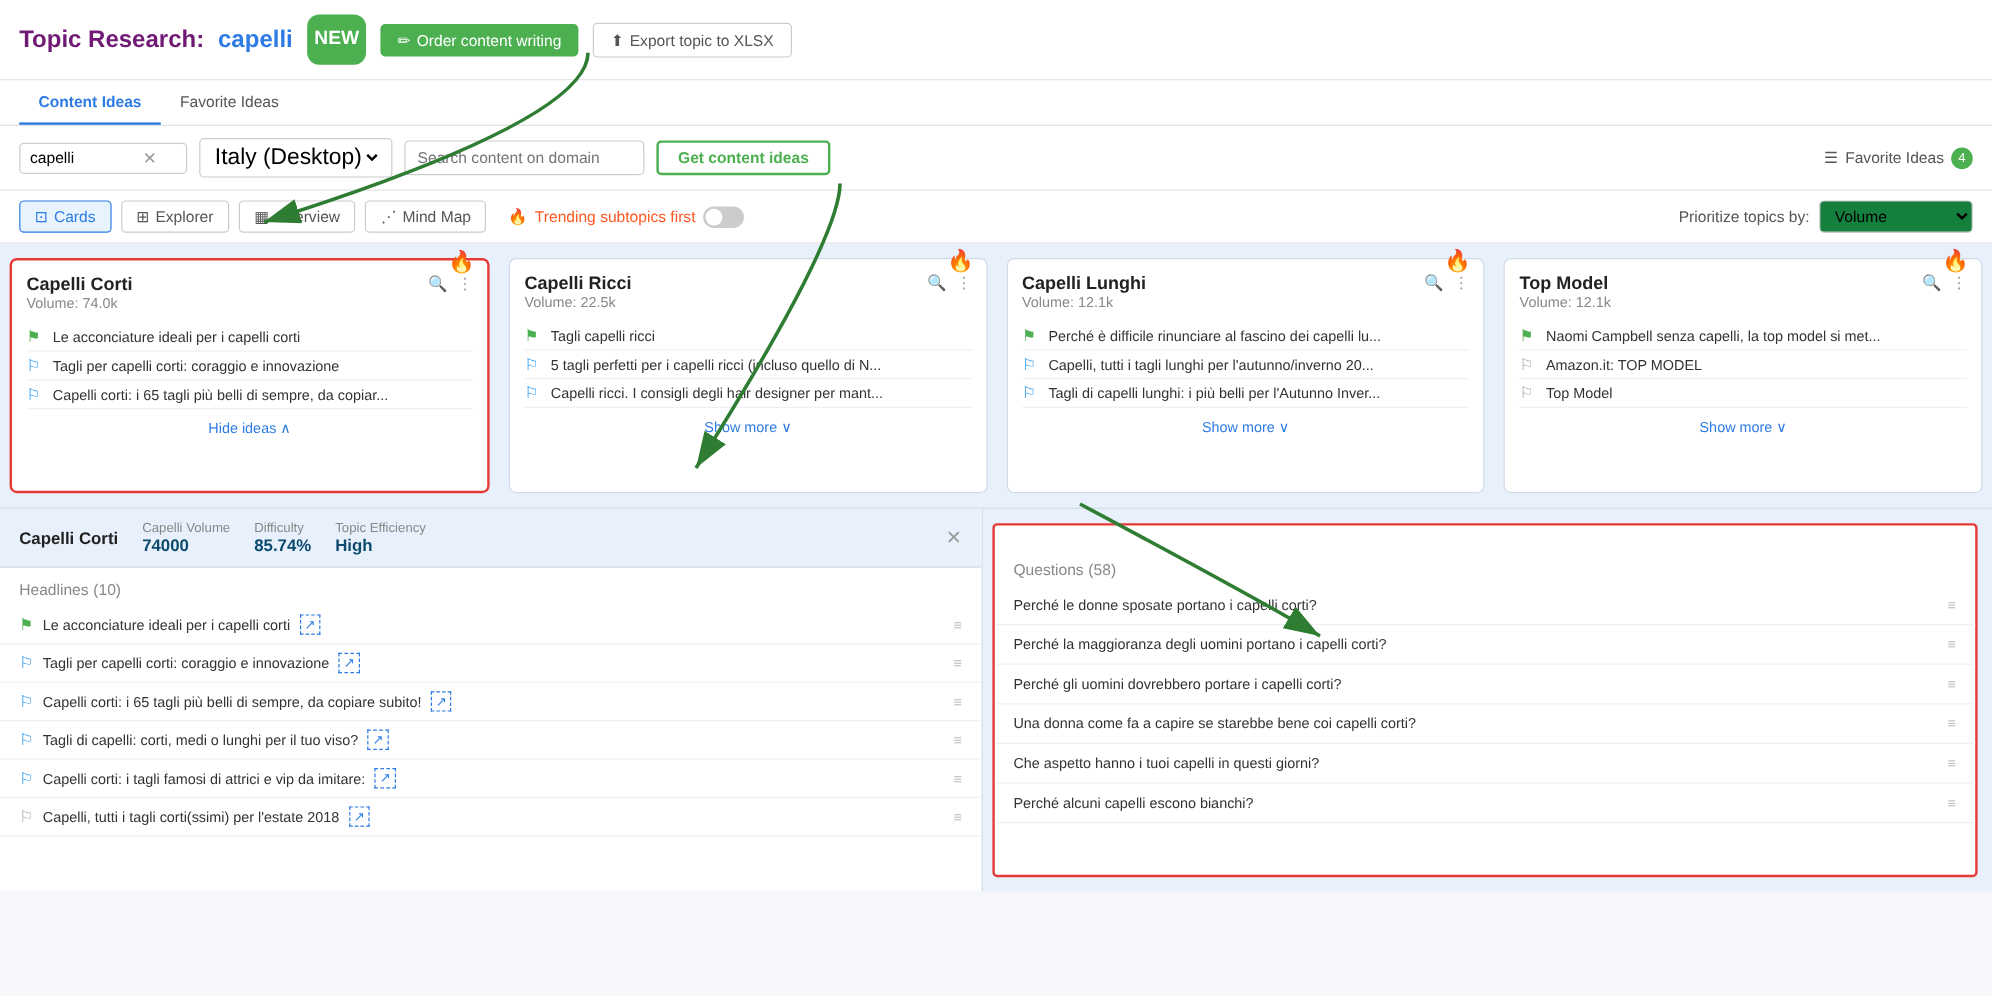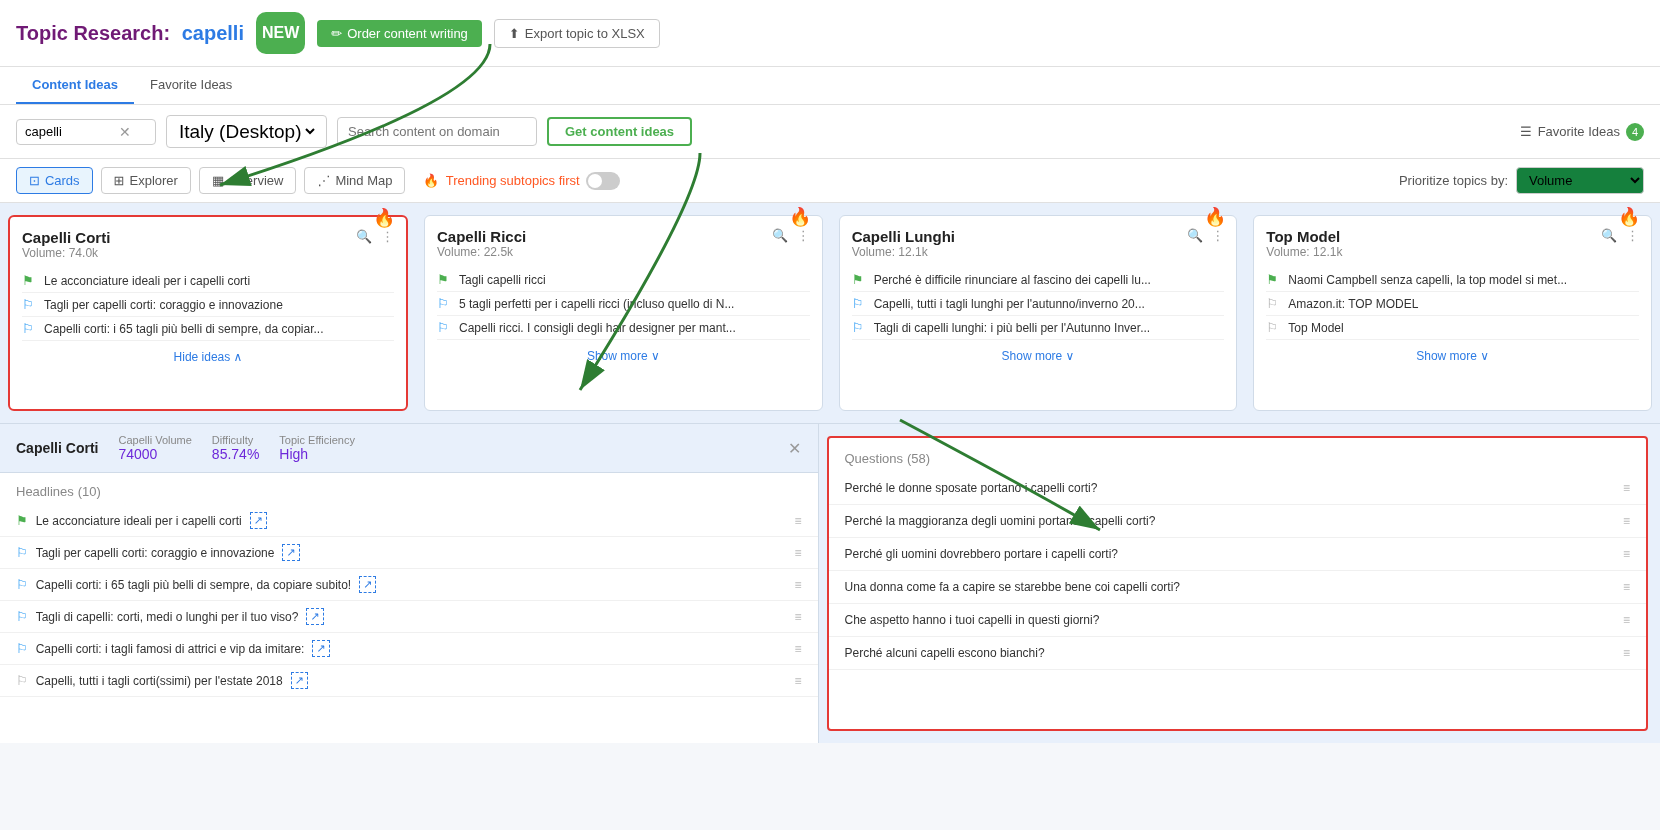--- a/index.html
+++ b/index.html
@@ -348,22 +348,22 @@
       display: flex;
       flex-direction: column;
       align-items: flex-start;
     }
     .detail-stat-label {
       font-size: 11px;
       color: #888;
     }
     .detail-stat-value {
       font-size: 14px;
-      font-weight: normal;
-      color: #6d28d9;
+      font-weight: bold;
+      color: #0c4a6e;
     }
     .detail-close {
       margin-left: auto;
       color: #999;
       cursor: pointer;
       font-size: 16px;
     }
     .section-title {
       font-size: 14px;
       font-weight: bold;
@@ -673,21 +673,21 @@
         <div class="headline-item">
           <span class="headline-icon gray">⚐</span>
           <span>Capelli, tutti i tagli corti(ssimi) per l'estate 2018</span>
           <span class="headline-link-icon">↗</span>
           <span class="headline-menu">≡</span>
         </div>
       </div>
     </div>
 
     <div class="detail-right">
-      <div class="section-title" style="padding-top:12px;">
+      <div class="section-title" style="padding-top:28px;">
         <span>Questions</span> <span>(<span>58</span>)</span>
       </div>
       <div>
         <div class="question-item">
           <span>Perché le donne sposate portano i capelli corti?</span>
           <span class="question-menu">≡</span>
         </div>
         <div class="question-item">
           <span>Perché la maggioranza degli uomini portano i capelli corti?</span>
           <span class="question-menu">≡</span>

